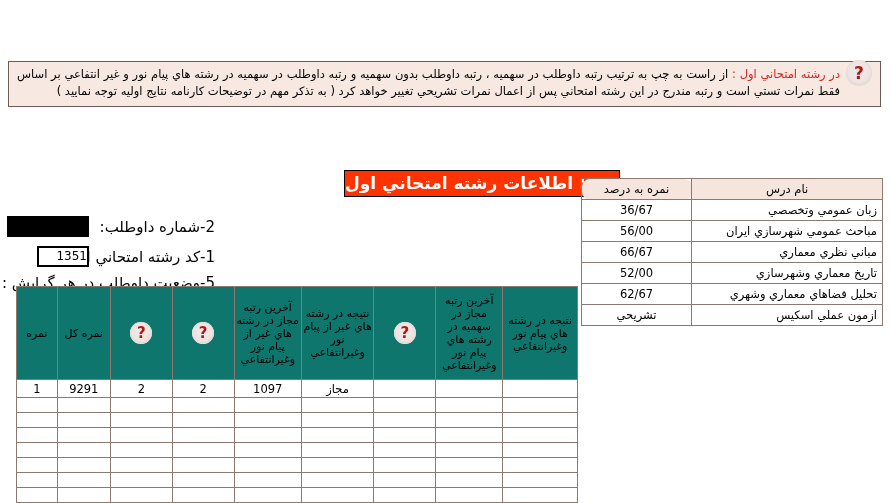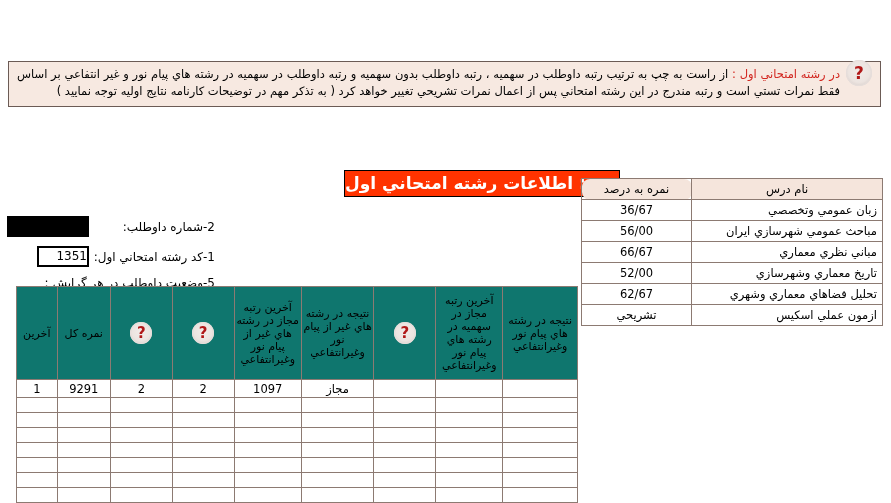--- a/index.html
+++ b/index.html
@@ -104,21 +104,21 @@
     background: #f5e5dc;
     font-weight: normal;
   }
   table.scores th.c-name { width: 180px; text-align: center; }
   table.scores th.c-pct  { width: 99px;  text-align: center; border-radius: 8px; }
   table.scores td.v-name { text-align: right; background: #ffffff; }
   table.scores td.v-pct  { text-align: center; background: #ffffff; }
 
   
   .form-area { position: absolute; left: 0; top: 205px; width: 600px; direction: rtl; }
-  .flabel { position: absolute; font-size: 12px; white-space: nowrap; line-height: 20px; }
+  .flabel { position: absolute; font-size: 15px; white-space: nowrap; line-height: 20px; }
   .fbox {
     position: absolute;
     border: 2px solid #000000;
     background: #ffffff;
     height: 17px;
     line-height: 17px;
     text-align: right;
     font-size: 12px;
     box-sizing: content-box;
     white-space: nowrap;
@@ -239,21 +239,21 @@
     <thead>
       <tr id="grid-header-row">
           <th>نتیجه در رشته هاي پیام نور وغیرانتفاعي</th>
           <th>آخرین رتبه مجاز در سهمیه در رشته هاي پیام نور وغیرانتفاعي</th>
           <th><span class="qmark small">?</span></th>
           <th>نتیجه در رشته هاي غیر از پیام نور وغیرانتفاعي</th>
           <th>آخرین رتبه مجاز در رشته هاي غیر از پیام نور وغیرانتفاعي</th>
           <th><span class="qmark small">?</span></th>
           <th><span class="qmark small">?</span></th>
           <th>نمره كل</th>
-          <th>آخرین</th>
+          <th>نمره</th>
         </tr>
     </thead>
     <tbody id="grid-body">
         <tr>
           <td></td>
           <td></td>
           <td></td>
           <td>مجاز</td>
           <td>1097</td>
           <td>2</td>

